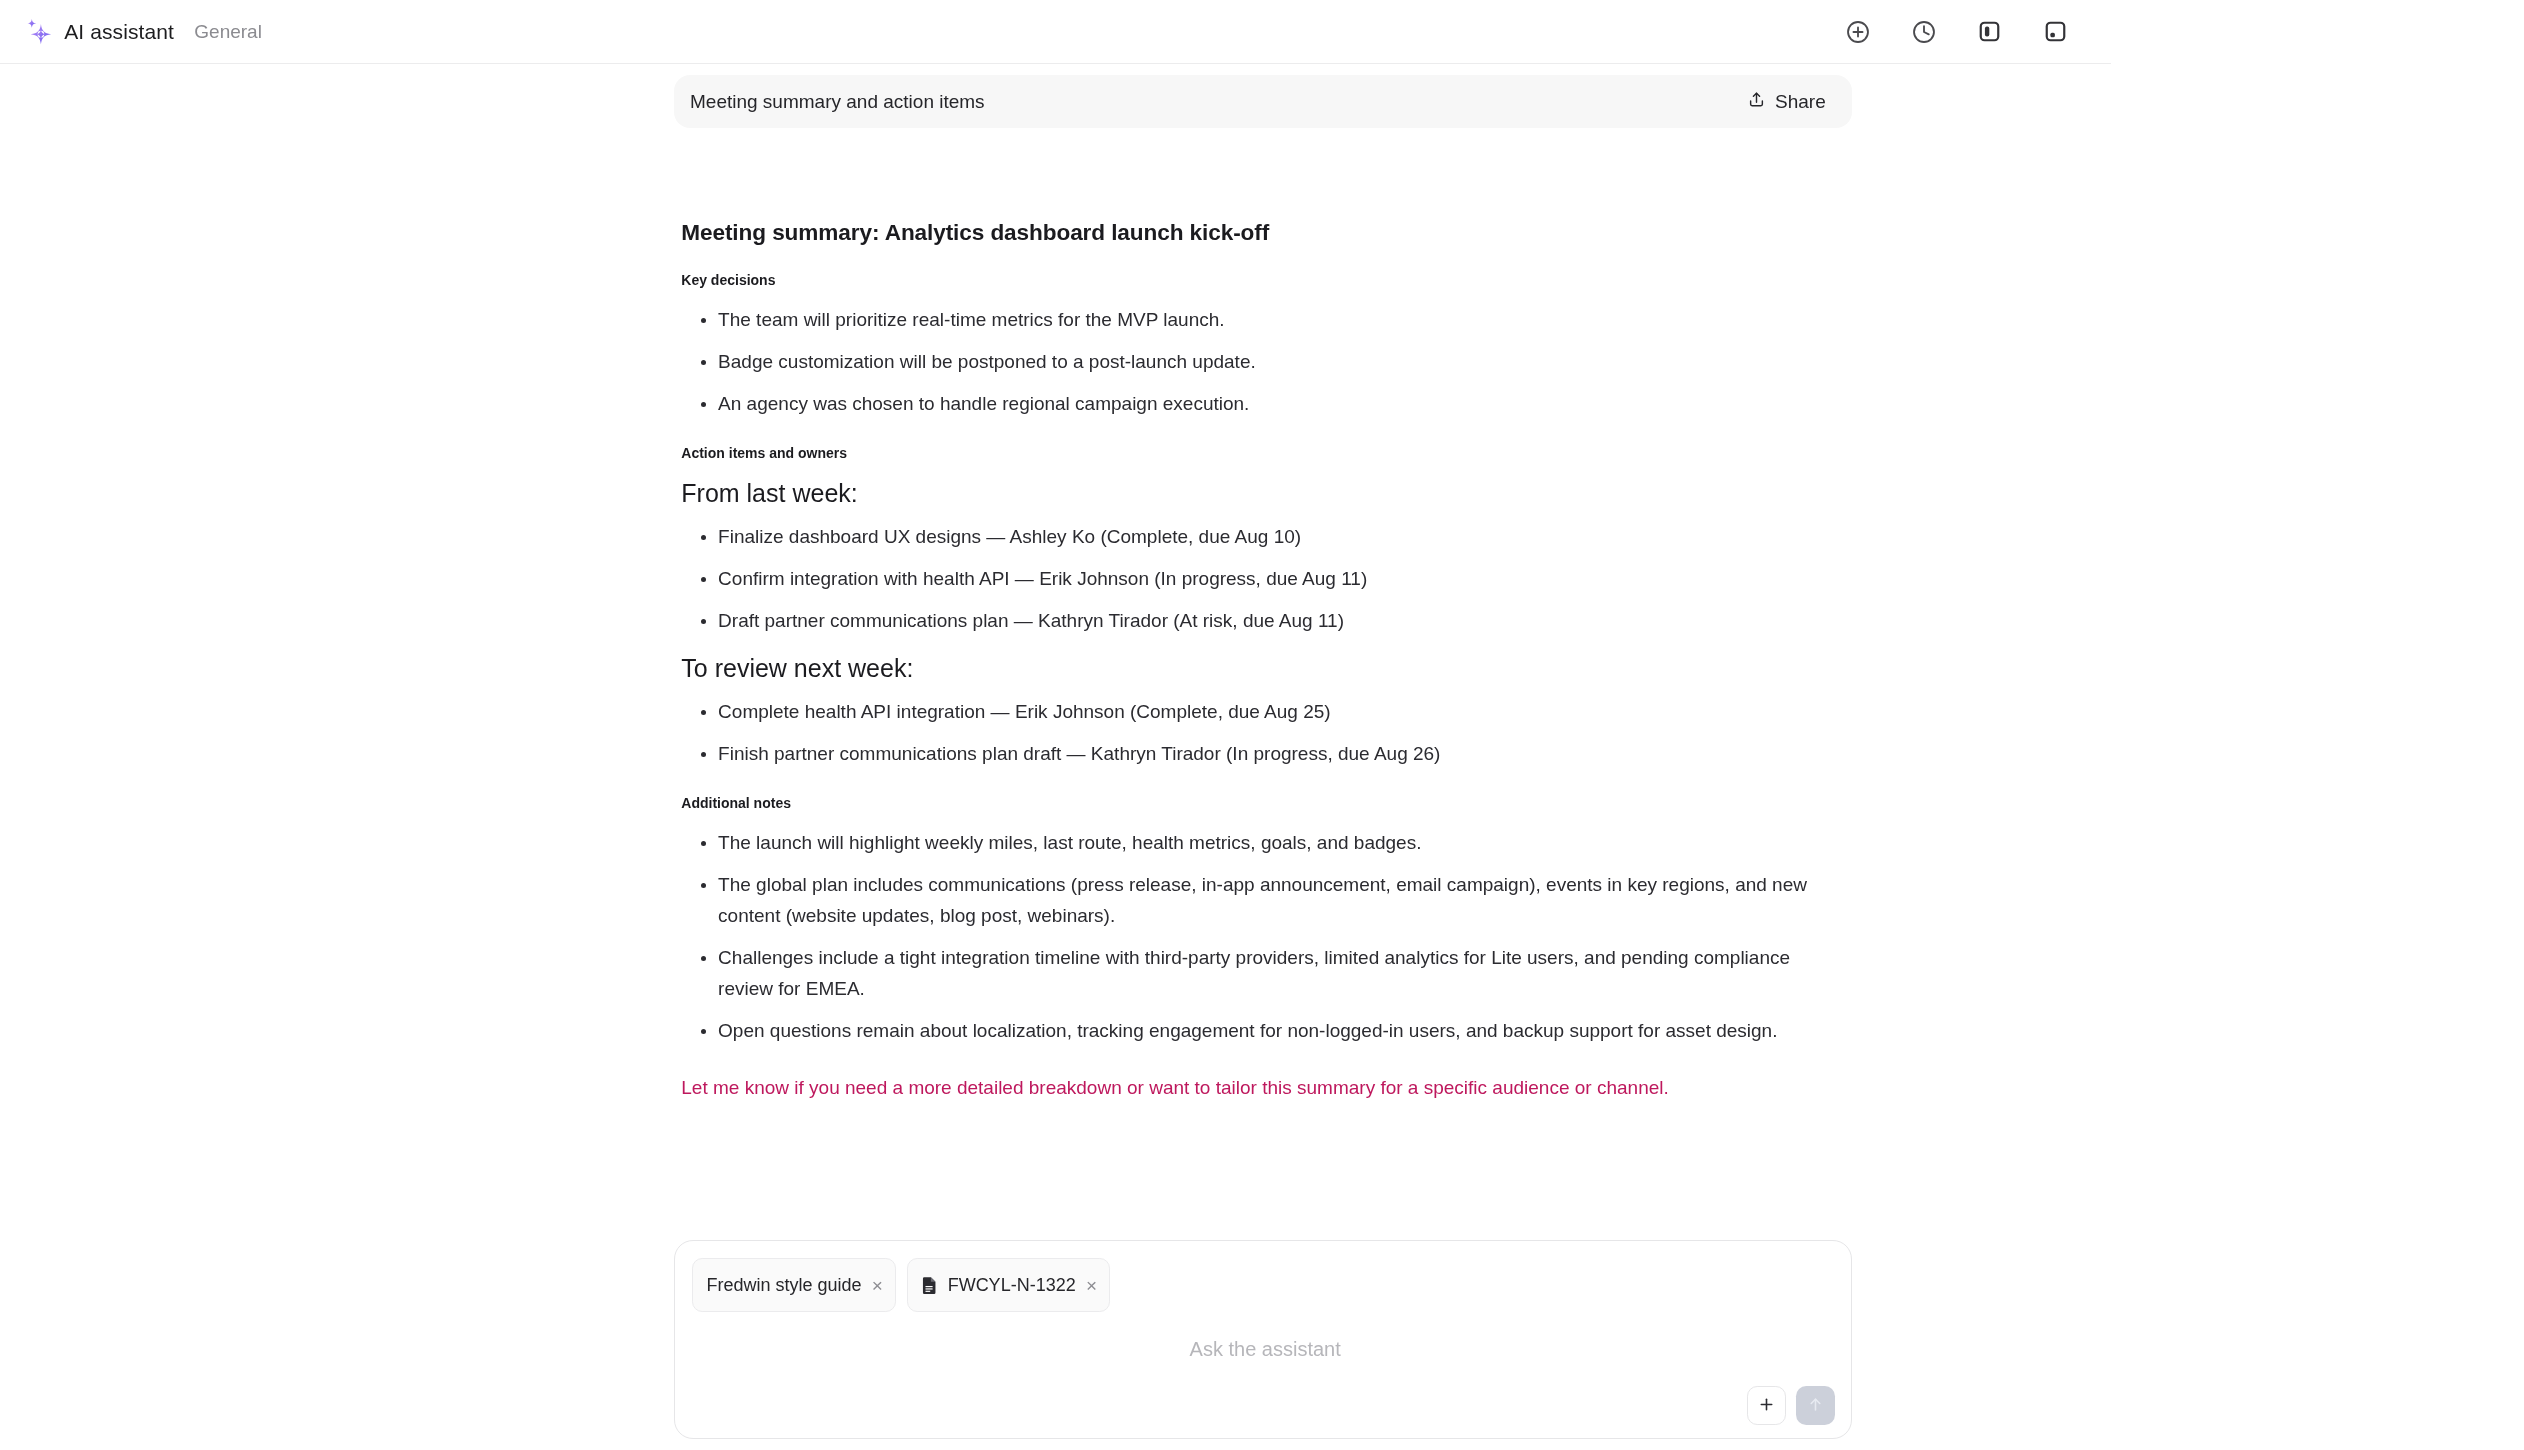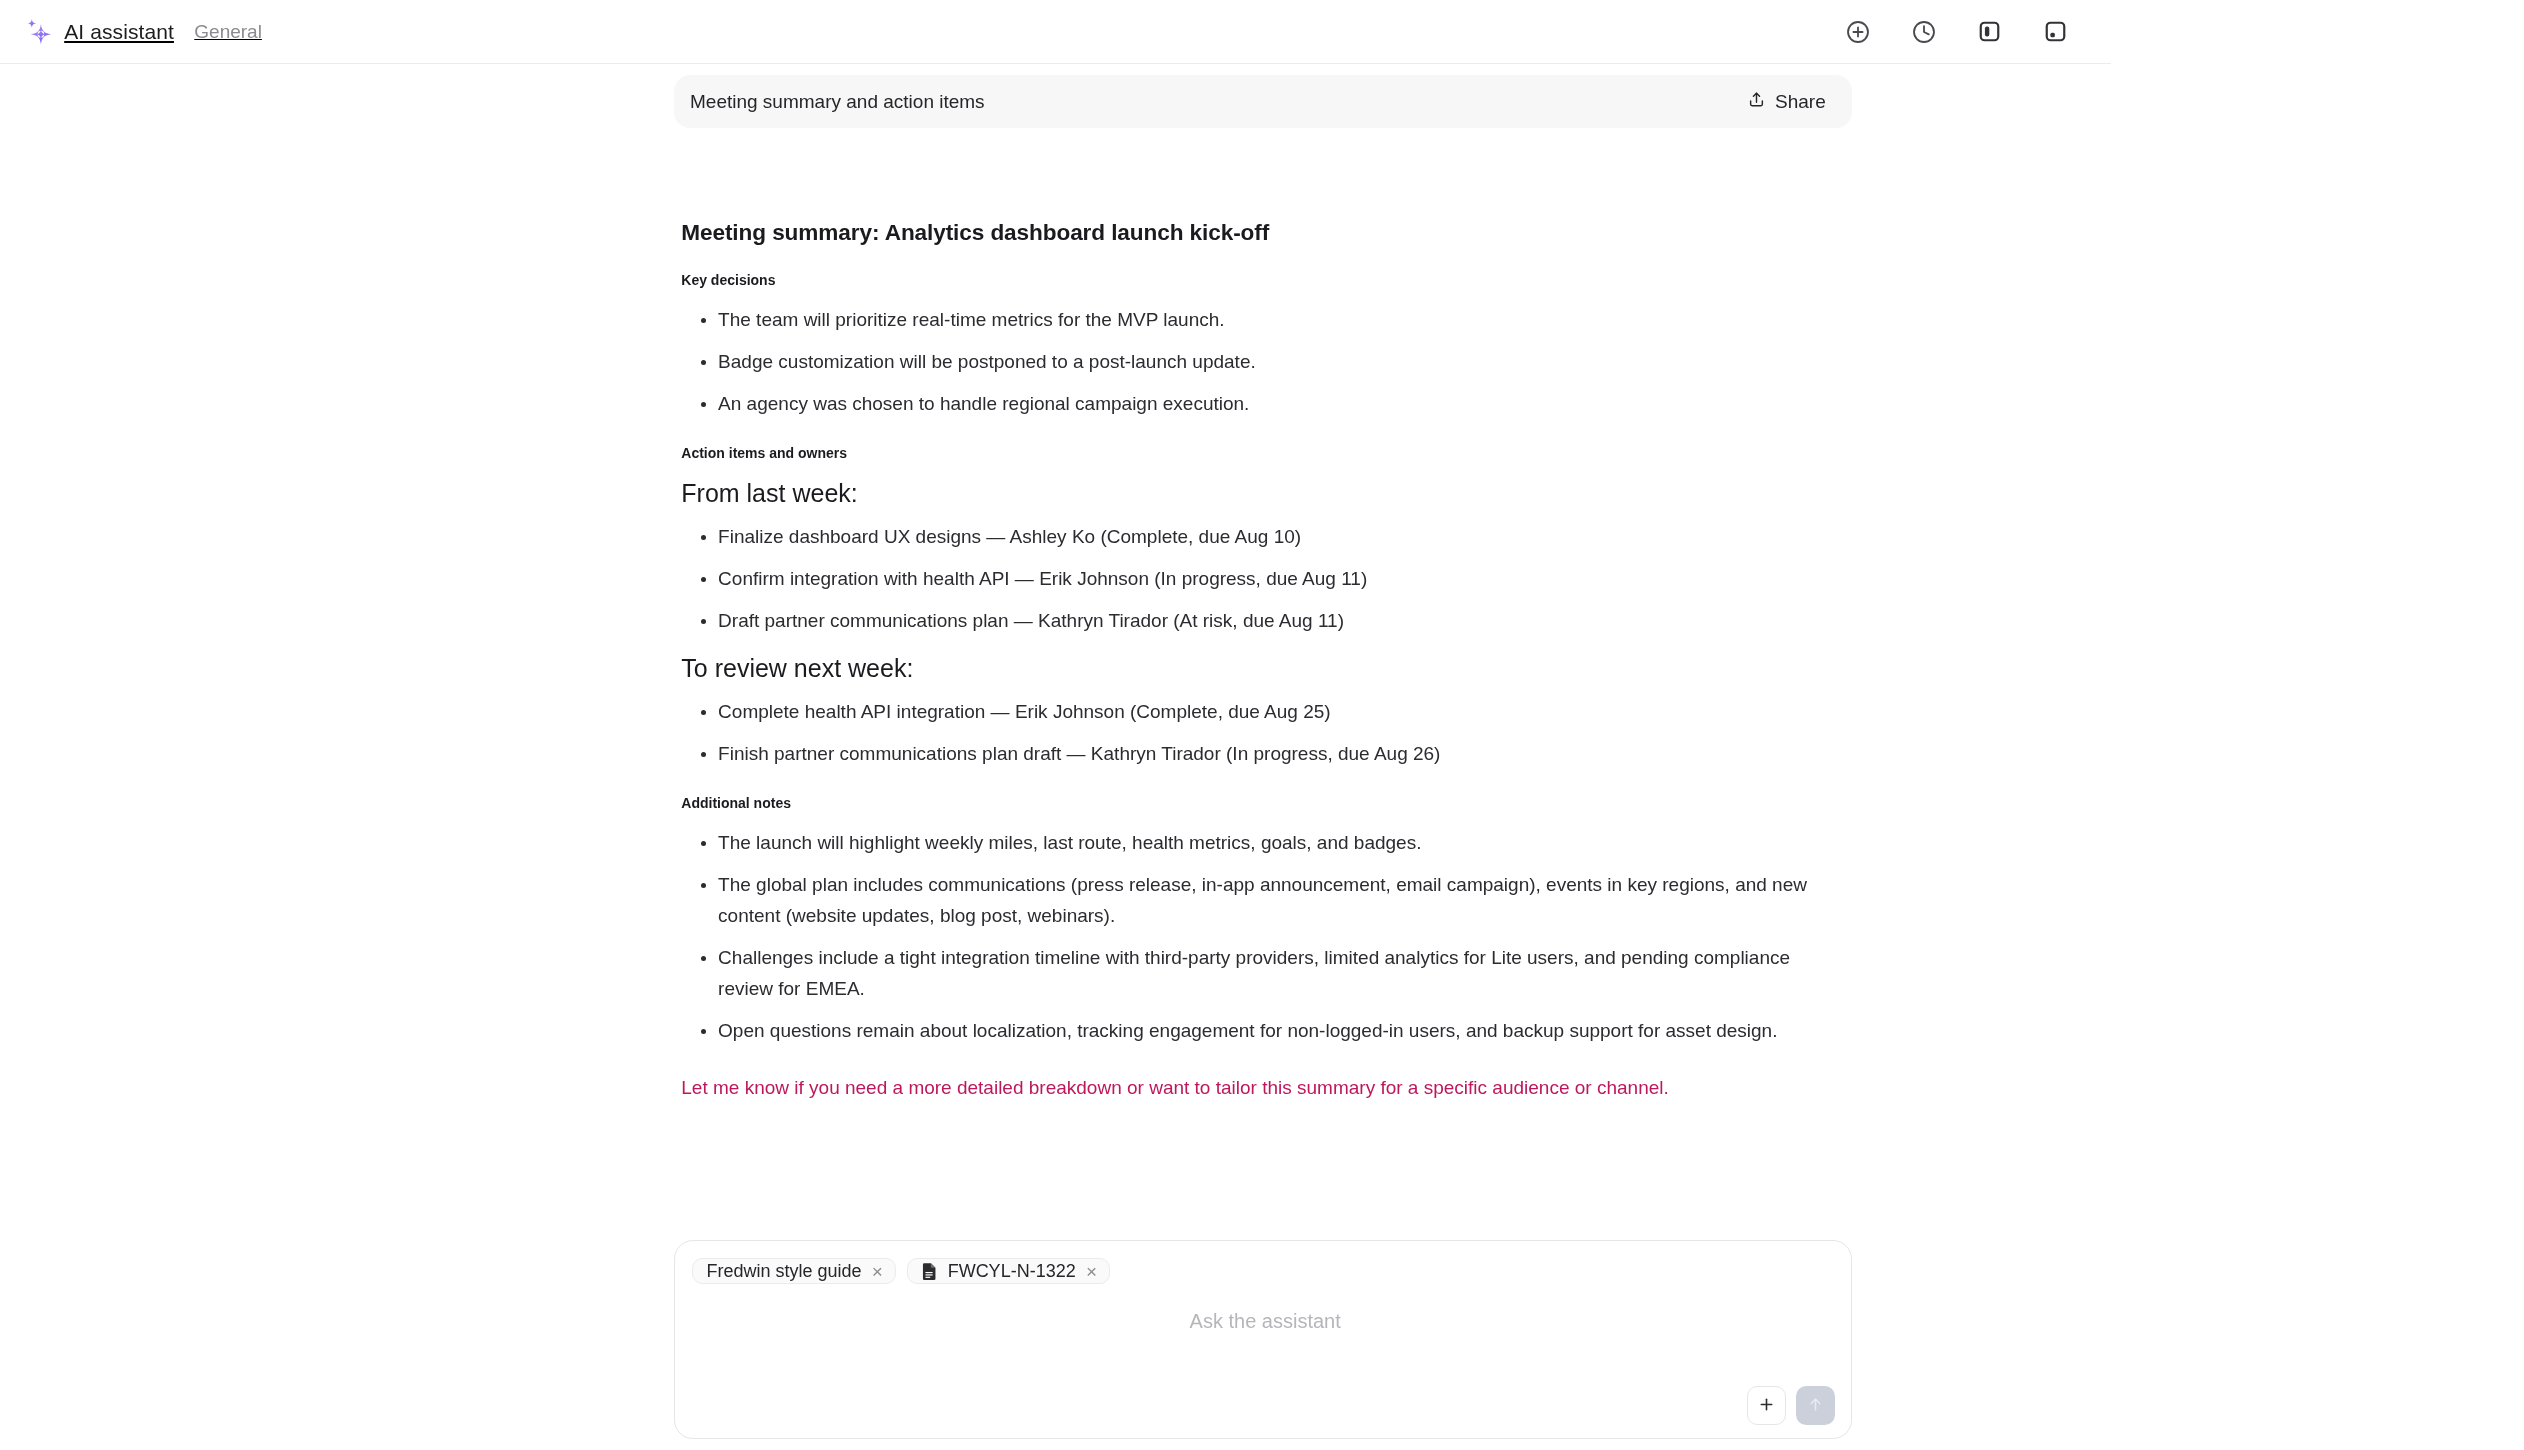--- a/index.html
+++ b/index.html
@@ -16,21 +16,20 @@
   .appbar {
     position: absolute;
     top: 0; left: 0;
     width: 2111px;
     height: 64px;
     background: #ffffff;
     border-bottom: 1.5px solid #ececed;
     display: flex;
     align-items: center;
     padding: 0 29px 0 22px;
-    text-decoration: underline;
   }
   .brand {
     display: flex;
     align-items: center;
     gap: 10.2px;
   }
   .sparkle-icon {
     width: 32px; height: 32px;
     display: block;
   }
@@ -177,21 +176,21 @@
   .chips {
     display: flex;
     align-items: center;
     gap: 11.7px;
     margin: 4.4px 0 0 2.9px;
   }
   .chip {
     display: inline-flex;
     align-items: center;
     gap: 8.8px;
-    height: 26px;
+    height: 54px;
     padding: 0 11.7px 0 13px;
     border: 1.5px solid #ebebed;
     border-radius: 10.2px;
     background: #fafafa;
     font-size: 18px;
     color: #26262a;
     cursor: pointer;
     white-space: nowrap;
   }
   .chip .chip-x {

